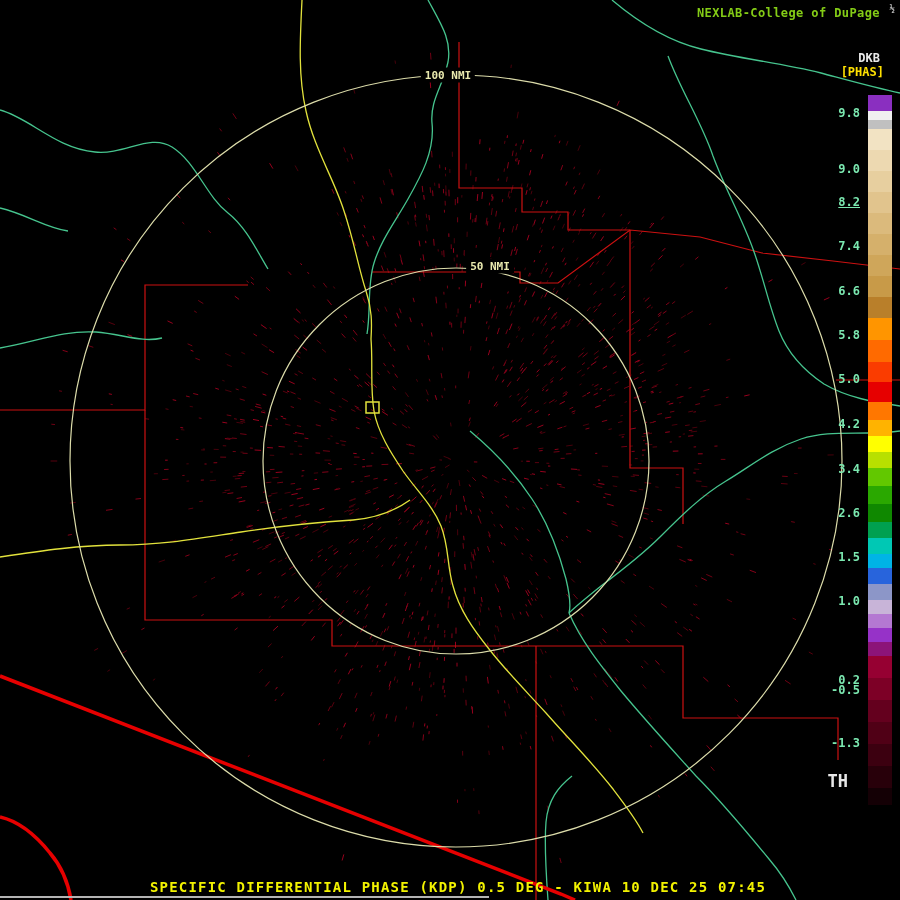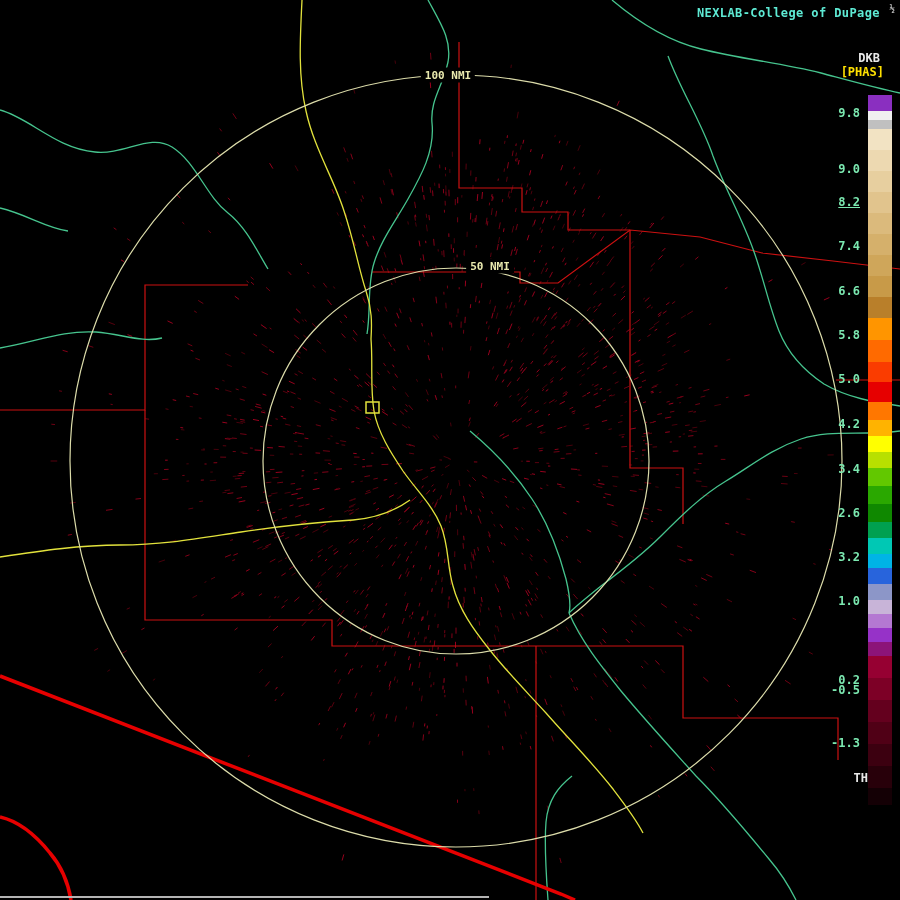--- a/index.html
+++ b/index.html
@@ -1,25 +1,25 @@
 <!DOCTYPE html>
 <html><head>
 <meta charset="utf-8">
 <style>
   html,body{margin:0;padding:0;background:#000;}
   .stage{
     position:relative;width:900px;height:900px;background:#000;
     overflow:hidden;font-family:"DejaVu Sans Mono",monospace;
   }
   .stage svg{position:absolute;left:0;top:0;}
-  .hdr{position:absolute;top:6px;right:20px;color:#5eead4;font-size:12px;font-weight:bold;letter-spacing:.4px;white-space:nowrap;}
+  .hdr{position:absolute;top:6px;right:20px;color:#84cc16;font-size:12px;font-weight:bold;letter-spacing:.4px;white-space:nowrap;}
   .corner{position:absolute;top:4px;right:5px;color:#ffffff;font-size:9px;}
   .unit-top{position:absolute;top:51px;right:20px;color:#e8e8e8;font-size:12px;font-weight:bold;}
   .unit-phas{position:absolute;top:65px;right:16px;color:#ffe000;font-size:12px;font-weight:bold;}
-  .unit-bottom{position:absolute;top:771px;right:32px;color:#e8e8e8;font-size:12px;font-weight:bold;}
+  .unit-bottom{position:absolute;top:771px;right:52px;color:#e8e8e8;font-size:17px;font-weight:bold;}
   .cbar{position:absolute;left:868px;top:95px;width:24px;font-size:0;}
   .cbar div{width:100%;}
   .tick{position:absolute;right:40px;color:#7be8b0;font-size:12px;font-weight:bold;transform:translateY(-50%);white-space:nowrap;}
   .ringlab{position:absolute;transform:translate(-50%,-50%);background:#000;color:#e9e9ae;font-size:11px;font-weight:bold;padding:1px 4px;white-space:nowrap;}
   .status{position:absolute;top:879px;left:458px;transform:translateX(-50%);color:#f2f200;font-size:14px;font-weight:bold;letter-spacing:1.2px;white-space:nowrap;}
 </style>
 </head>
 <body>
 
 <div class="stage">
@@ -110,24 +110,25 @@
       <div class="tick" style="top: 113px;">9.8</div>
       <div class="tick" style="top: 157.4px; margin-top: 12px;">9.0</div>
       <div class="tick" style="top: 201.8px; text-decoration: underline;">8.2</div>
       <div class="tick" style="top: 246.2px;">7.4</div>
       <div class="tick" style="top: 290.6px;">6.6</div>
       <div class="tick" style="top: 335px;">5.8</div>
       <div class="tick" style="top: 379.4px; margin-left: 28px;">5.0</div>
       <div class="tick" style="top: 423.8px;">4.2</div>
       <div class="tick" style="top: 446px; margin-top: 23px;">3.4</div>
       <div class="tick" style="top: 512.6px;">2.6</div>
-      <div class="tick" style="top: 557px;">3.2</div>
+      <div class="tick" style="top: 557px;">1.5</div>
       <div class="tick" style="top: 601.4px;">1.0</div>
       <div class="tick" style="top: 680px; text-align: right;">0.2</div>
       <div class="tick" style="top: 690.2px;">-0.5</div>
       <div class="tick" style="top: 734.6px; margin-top: 8px;">-1.3</div>
     </div>
   <div id="ring-label-layer">
       <div class="ringlab" style="left: 448px; top: 75px;">100 NMI</div>
       <div class="ringlab" style="left: 452px; top: 266px; margin-left: 38px;">50 NMI</div>
     </div>
 
+  <div class="status">SPECIFIC DIFFERENTIAL PHASE (KDP) 0.5 DEG - KIWA 10 DEC 25 07:45</div>
 </div>
 
 </body></html>

